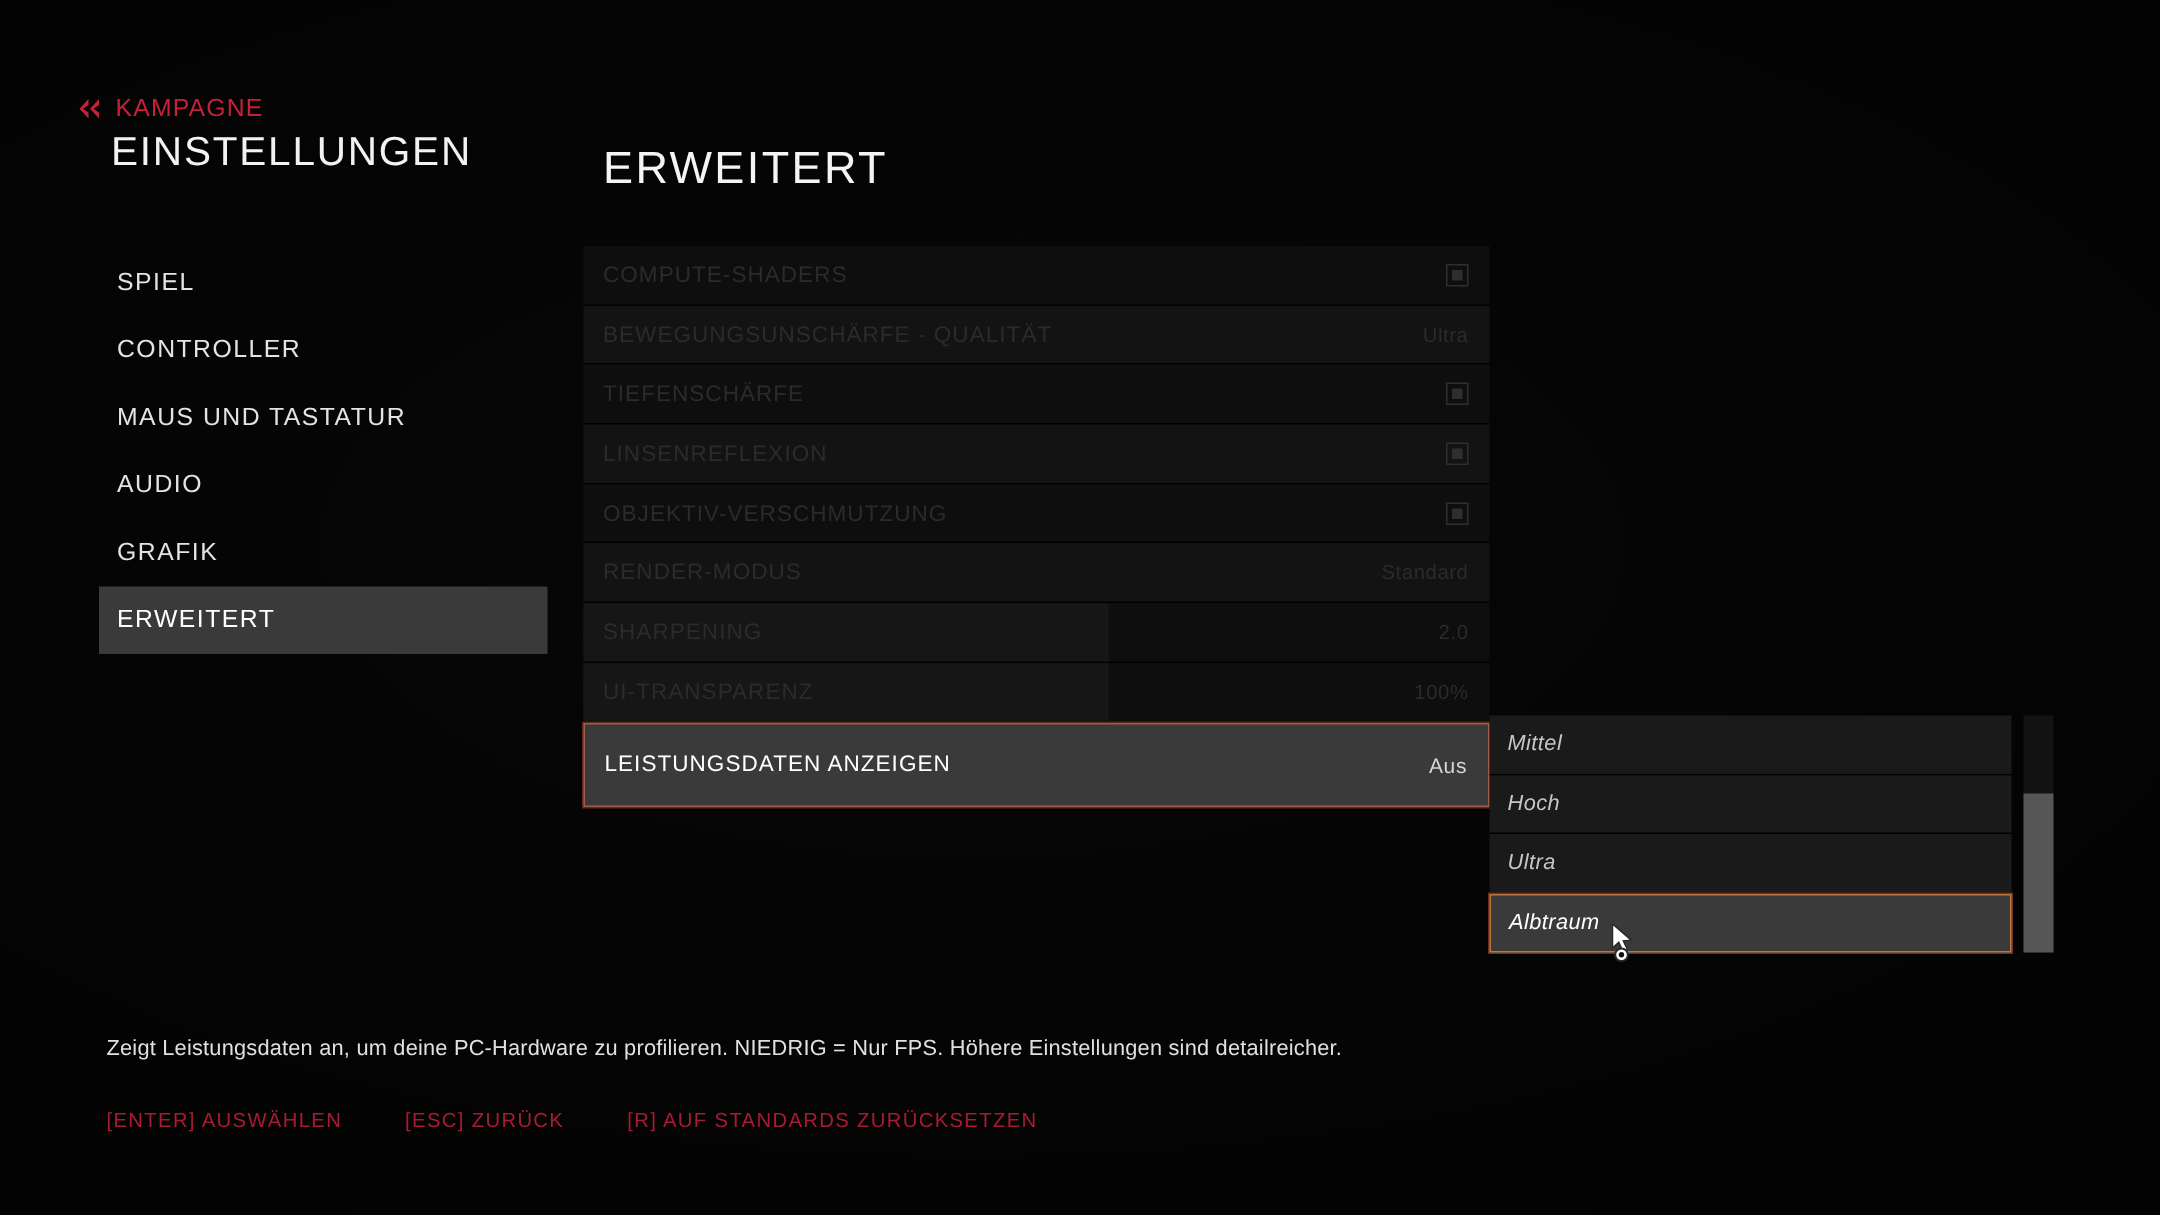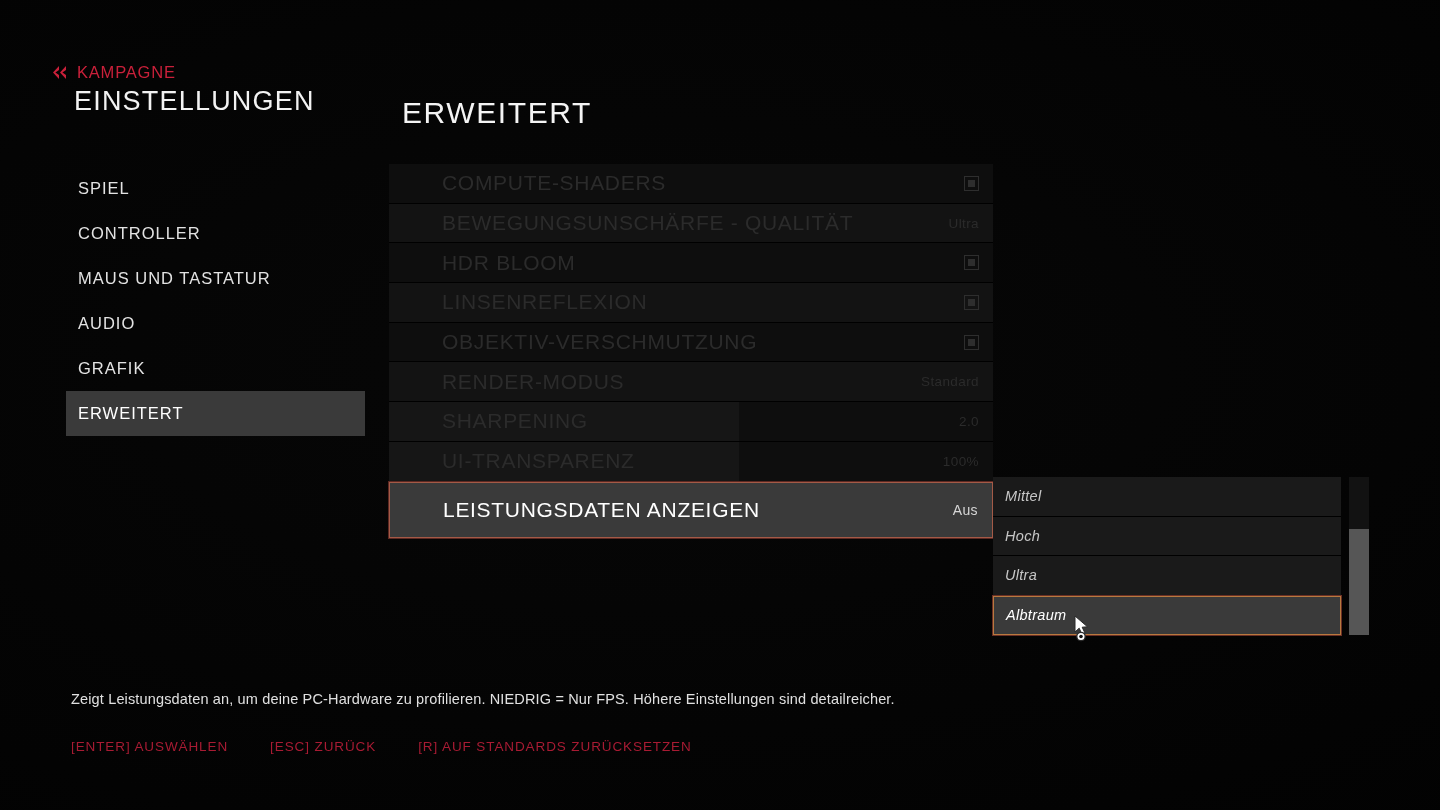--- a/index.html
+++ b/index.html
@@ -106,28 +106,27 @@
     height: 39.7px;
     display: flex;
     align-items: center;
     padding: 0 14px 0 13px;
     border-bottom: 1px solid #000000;
     background: #0e0e0e;
   }
   .srow.alt { background: #131313; }
 
   .srow-label {
-    font-size: 21px;
+    font-size: 15px;
     letter-spacing: 0.7px;
     color: #2b2b2b;
     text-transform: uppercase;
     white-space: nowrap;
     position: relative;
     z-index: 2;
-    margin-left: 40px;
   }
   .srow-value {
     margin-left: auto;
     font-size: 13.5px;
     color: #2b2b2b;
     letter-spacing: 0.4px;
     position: relative;
     z-index: 2;
   }
 
@@ -295,28 +294,28 @@
       <span class="chk">
           <i></i>
         </span>
     </div>
 
     <div class="srow alt">
       <span class="srow-label">BEWEGUNGSUNSCHÄRFE - QUALITÄT</span>
       <span class="srow-value">Ultra</span>
     </div>
 
-
-
-    <div class="srow">
-      <span class="srow-label">HDR BLOOM</span>
+    <div class="srow">
+      <span class="srow-label">TIEFENSCHÄRFE</span>
       <span class="chk">
           <i></i>
         </span>
     </div>
+
+
 
     <div class="srow alt">
       <span class="srow-label">LINSENREFLEXION</span>
       <span class="chk">
           <i></i>
         </span>
     </div>
 
     <div class="srow">
       <span class="srow-label">OBJEKTIV-VERSCHMUTZUNG</span>

